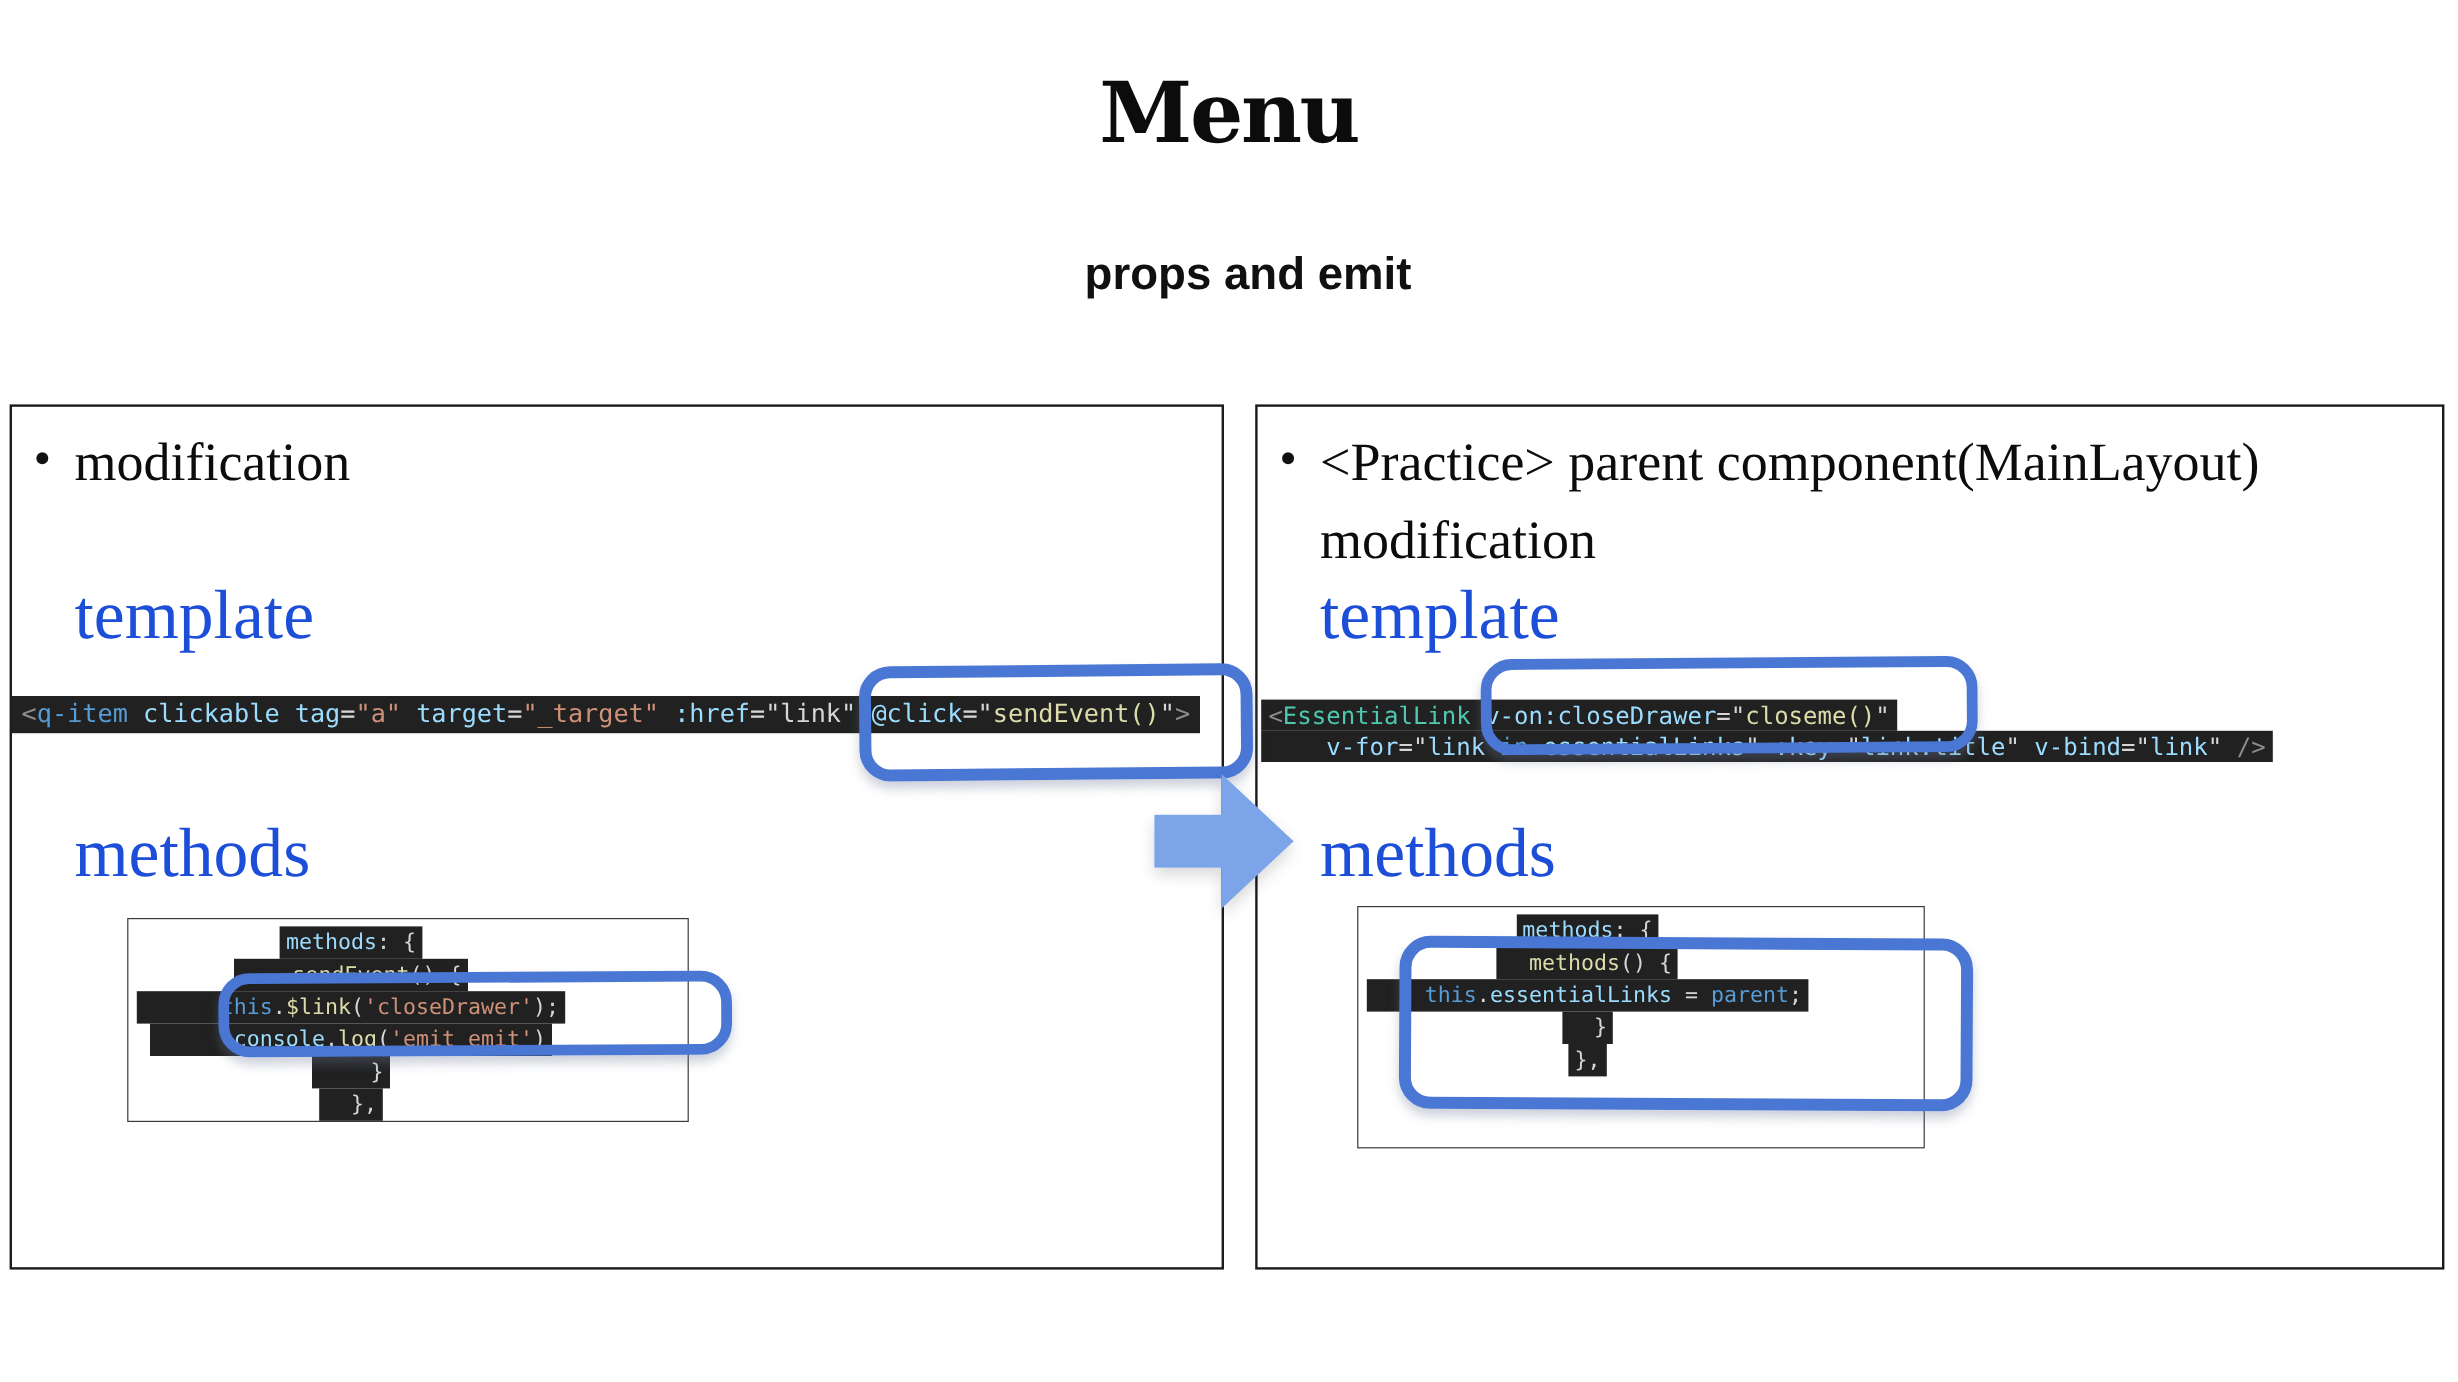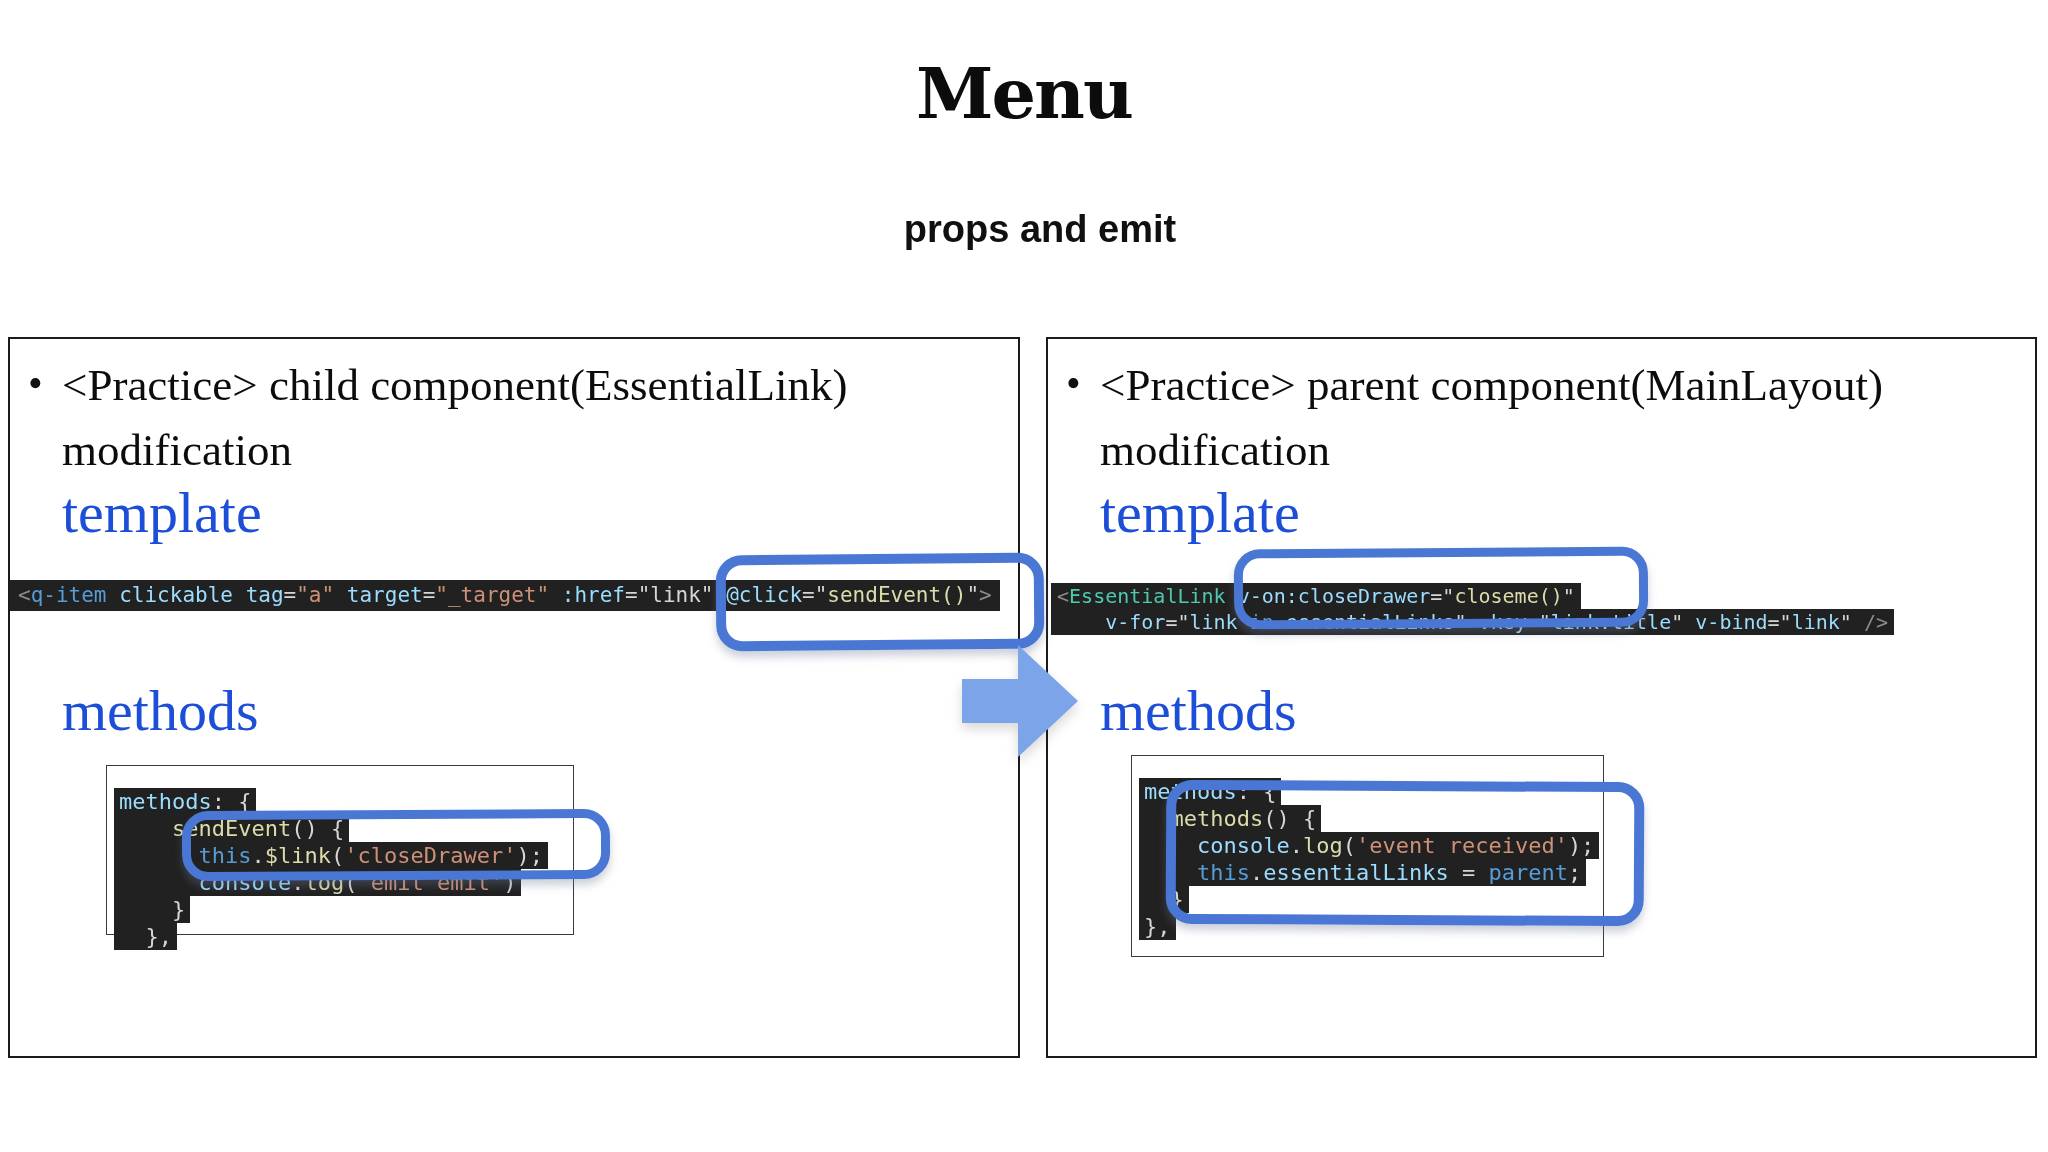--- a/index.html
+++ b/index.html
@@ -30,21 +30,21 @@
   .pleft .tpl-code{left:0;top:241px;font-size:21px;}
   .pleft .tpl-code .cl{line-height:25px;}
   .pleft .tpl-code .clbg{padding:3px 8px;}
   .pright .tpl-code{left:3px;top:244px;font-size:20px;}
   .pright .tpl-code .cl{line-height:24px;}
   .pright .tpl-code .clbg{padding:1px 6px;}
 
   .mbox{position:absolute;border:1px solid #3a3a3a;background:#fff;box-sizing:border-box;}
   .pleft .mbox{left:96px;top:426px;width:468px;height:170px;}
   .pright .mbox{left:83px;top:416px;width:473px;height:202px;}
-  .mcode{position:absolute;left:7px;top:22px;font-size:22px;}
+  .mcode{position:absolute;left:7px;top:6px;font-size:18px;text-align:center;}
   .mcode .cl{line-height:27px;}
   .mcode .clbg{padding:0 5px;}
 
   .tok-punct{color:var(--c-punct);}
   .tok-tag{color:var(--c-tag);}
   .tok-comp{color:var(--c-comp);}
   .tok-attr{color:var(--c-attr);}
   .tok-str{color:var(--c-str);}
   .tok-func{color:var(--c-func);}
   .tok-kw{color:var(--c-kw);}
@@ -68,21 +68,20 @@
 <body>
 
 <div class="slide">
 
   <div class="title">Menu</div>
   <div class="subtitle">props and emit</div>
 
   <div class="panel pleft">
     <div class="bullet">•</div>
     <div class="heading">
-      <div>&lt;Practice&gt; child component(EssentialLink)</div>
       <div>modification</div>
     </div>
     <div class="seclabel tpl-label">template</div>
     <div class="code tpl-code">
         <div class="cl"><span class="clbg"><span class="tok-punct">&lt;</span><span class="tok-tag">q-item</span><span class="tok-plain"> </span><span class="tok-attr">clickable</span><span class="tok-plain"> </span><span class="tok-attr">tag</span><span class="tok-plain">=</span><span class="tok-str">"a"</span><span class="tok-plain"> </span><span class="tok-attr">target</span><span class="tok-plain">=</span><span class="tok-str">"_target"</span><span class="tok-plain"> </span><span class="tok-attr">:href</span><span class="tok-plain">=</span><span class="tok-plain">"link"</span><span class="tok-plain"> </span><span class="tok-attr">@click</span><span class="tok-plain">="</span><span class="tok-func">sendEvent()</span><span class="tok-plain">"</span><span class="tok-punct">&gt;</span></span></div>
       </div>
     <div class="seclabel mth-label">methods</div>
     <div class="mbox">
       <div class="code mcode">
           <div class="cl"><span class="clbg"><span class="tok-attr">methods</span><span class="tok-plain">: {</span></span></div>
@@ -104,21 +103,20 @@
     <div class="seclabel tpl-label">template</div>
     <div class="code tpl-code">
         <div class="cl"><span class="clbg"><span class="tok-punct">&lt;</span><span class="tok-comp">EssentialLink</span><span class="tok-plain"> </span><span class="tok-attr">v-on:closeDrawer</span><span class="tok-plain">="</span><span class="tok-func">closeme()</span><span class="tok-plain">"</span></span></div>
         <div class="cl"><span class="clbg"><span class="tok-plain">    </span><span class="tok-attr">v-for</span><span class="tok-plain">="</span><span class="tok-attr">link</span><span class="tok-plain"> </span><span class="tok-kw">in</span><span class="tok-plain"> </span><span class="tok-attr">essentialLinks</span><span class="tok-plain">" </span><span class="tok-attr">:key</span><span class="tok-plain">="</span><span class="tok-attr">link.title</span><span class="tok-plain">" </span><span class="tok-attr">v-bind</span><span class="tok-plain">="</span><span class="tok-attr">link</span><span class="tok-plain">" </span><span class="tok-punct">/&gt;</span></span></div>
       </div>
     <div class="seclabel mth-label">methods</div>
     <div class="mbox">
       <div class="code mcode">
           <div class="cl"><span class="clbg"><span class="tok-attr">methods</span><span class="tok-plain">: {</span></span></div>
           <div class="cl"><span class="clbg"><span class="tok-plain">  </span><span class="tok-func">methods</span><span class="tok-plain">() {</span></span></div>
-          <div class="cl"><span class="clbg"><span class="tok-plain">    </span><span class="tok-attr">console</span><span class="tok-plain">.</span><span class="tok-func">log</span><span class="tok-plain">(</span><span class="tok-str">'event received'</span><span class="tok-plain">);</span></span></div>
           <div class="cl"><span class="clbg"><span class="tok-plain">    </span><span class="tok-kw">this</span><span class="tok-plain">.</span><span class="tok-attr">essentialLinks</span><span class="tok-plain"> = </span><span class="tok-kw">parent</span><span class="tok-plain">;</span></span></div>
           <div class="cl"><span class="clbg"><span class="tok-plain">  }</span></span></div>
           <div class="cl"><span class="clbg"><span class="tok-plain">},</span></span></div>
         </div>
     </div>
   </div>
 
   <div class="marker" id="mk-tpl-left"></div>
   <div class="marker" id="mk-mth-left"></div>
   <div class="marker" id="mk-tpl-right"></div>

